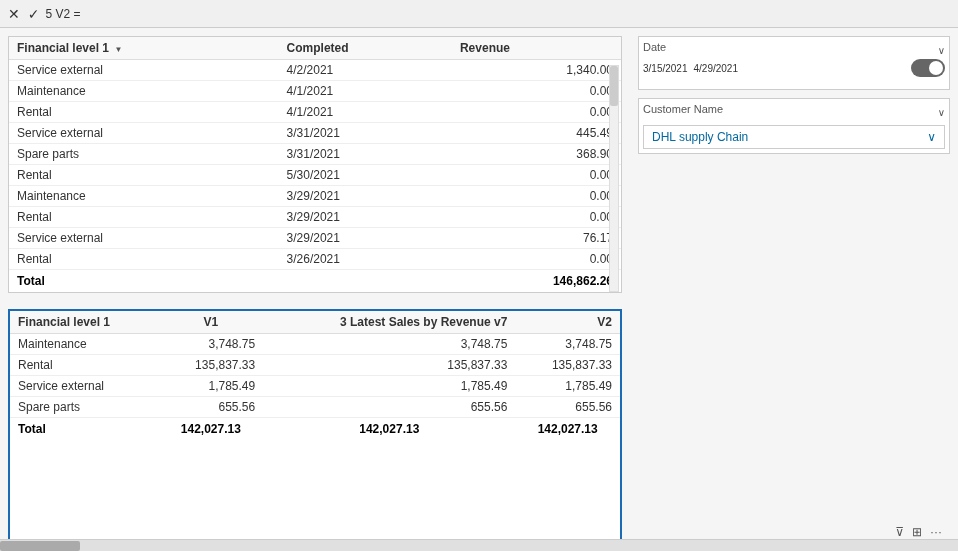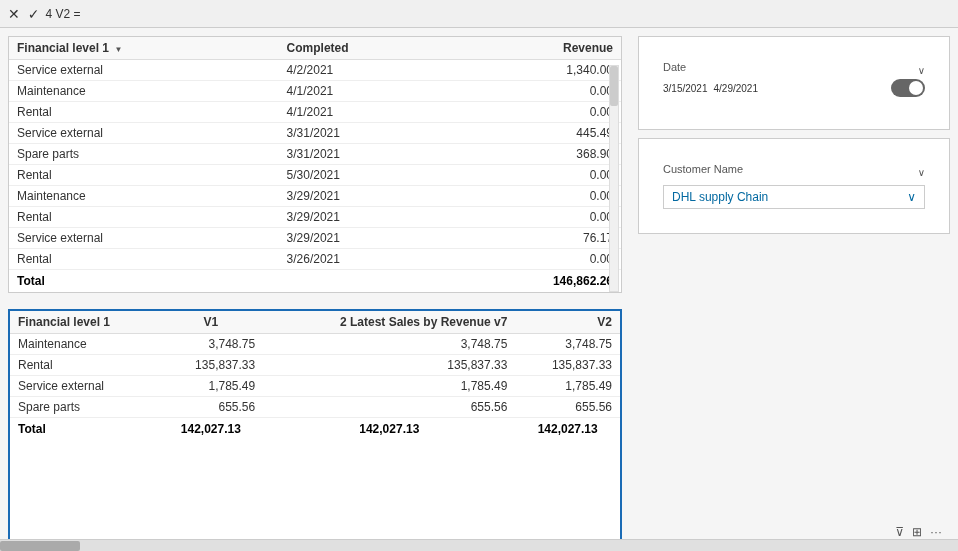--- a/index.html
+++ b/index.html
@@ -69,21 +69,20 @@
       background: #f8f8f8;
       border-bottom: 1px solid #ddd;
       padding: 4px 8px;
       text-align: left;
       font-weight: 600;
       color: #333;
       position: sticky;
       top: 0;
     }
     .data-table thead th.right {
-      text-align: right;
     }
     .data-table tbody td {
       padding: 3px 8px;
       color: #333;
       border-bottom: 1px solid #eee;
     }
     .data-table tbody td.right {
       text-align: right;
     }
     .data-table tfoot td {
@@ -165,21 +164,21 @@
       padding: 8px;
       display: flex;
       flex-direction: column;
       gap: 8px;
     }
 
     
     .filter-card {
       background: white;
       border: 1px solid #ccc;
-      padding: 24px;
+      padding: 4px;
     }
     .filter-label {
       font-size: 11px;
       color: #555;
       margin-bottom: 6px;
       font-weight: 500;
     }
     .date-row {
       display: flex;
       align-items: center;
@@ -277,21 +276,21 @@
       color: #555;
       margin-left: 2px;
     }
   </style>
 </head>
 <body>
 
 <div class="toolbar">
   <span class="toolbar-icon">✕</span>
   <span class="toolbar-icon">✓</span>
-  <span class="toolbar-text">4  V2  =</span>
+  <span class="toolbar-text">5  V2  =</span>
 </div>
 
 <div class="main-content">
 
   <div class="left-panel">
 
     <div class="table-panel">
       <table class="data-table">
         <thead>
           <tr>
@@ -366,21 +365,21 @@
         <div class="scroll-thumb"></div>
       </div>
     </div>
 
     <div class="bottom-table-panel">
       <table class="bottom-table">
         <thead>
           <tr>
             <th>Financial level 1</th>
             <th>V1</th>
-            <th>2 Latest Sales by Revenue v7</th>
+            <th>3 Latest Sales by Revenue v7</th>
             <th>V2</th>
           </tr>
         </thead>
         <tbody id="bottom-table-body">
         <tr>
       <td>Maintenance</td>
       <td>3,748.75</td>
       <td>3,748.75</td>
       <td>3,748.75</td>
     </tr>

